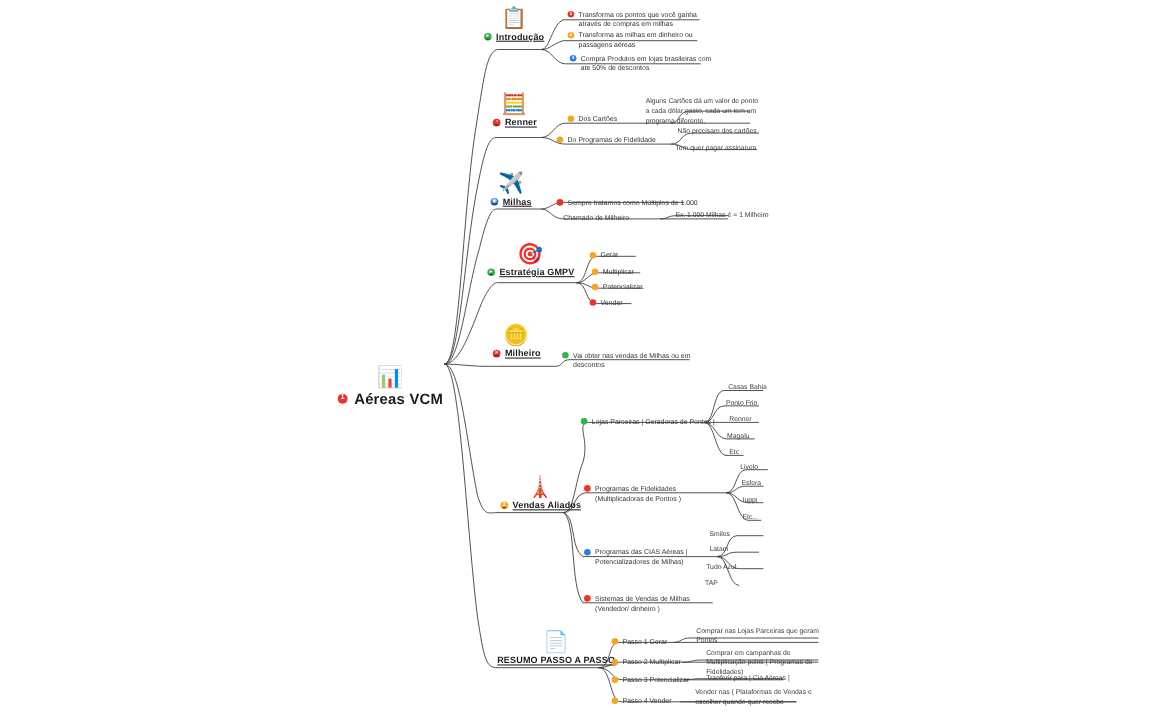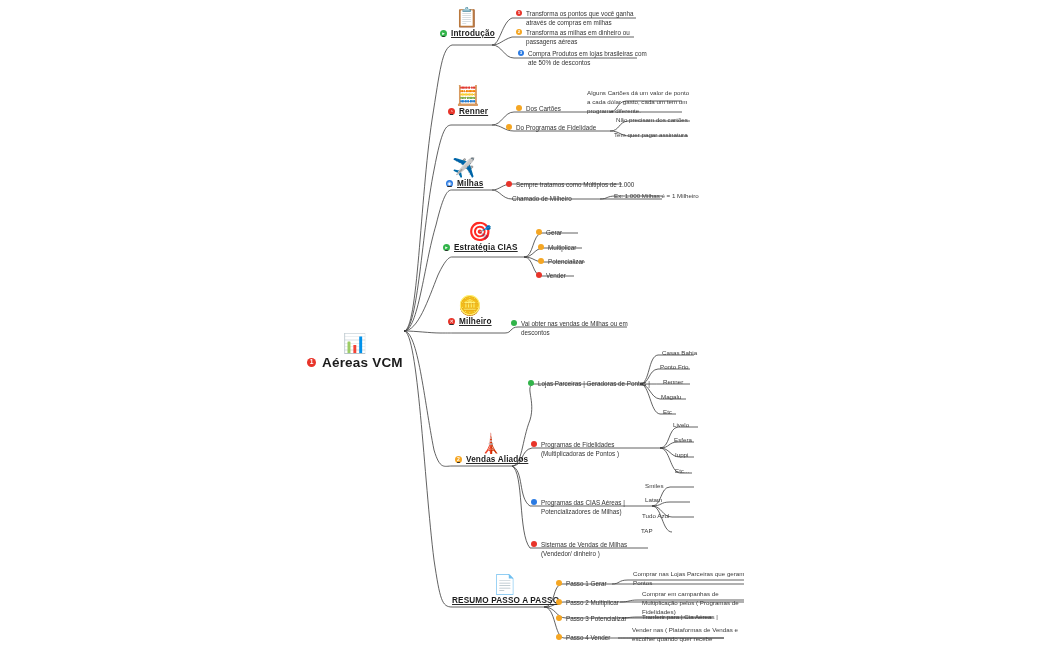--- a/index.html
+++ b/index.html
@@ -204,21 +204,21 @@
   </div>
   <div class="node l3" style="left:610px;top:192px;">
     <span class="nodot"></span>
     <span class="lbl">Ex: 1.000 Milhas é = 1 Milheiro</span>
   </div>
 
   <div class="node l1" style="left:443px;top:222px;">
     <span class="bicon">🎯</span>
     <span class="row">
       <span class="dot mid green">▸</span>
-      <span class="lbl">Estratégia CIAS</span>
+      <span class="lbl">Estratégia GMPV</span>
     </span>
   </div>
   <div class="node l2" style="left:536px;top:228px;">
     <span class="dot orange"></span>
     <span class="lbl">Gerar</span>
   </div>
   <div class="node l2" style="left:538px;top:243px;">
     <span class="dot orange"></span>
     <span class="lbl">Multiplicar</span>
   </div>

